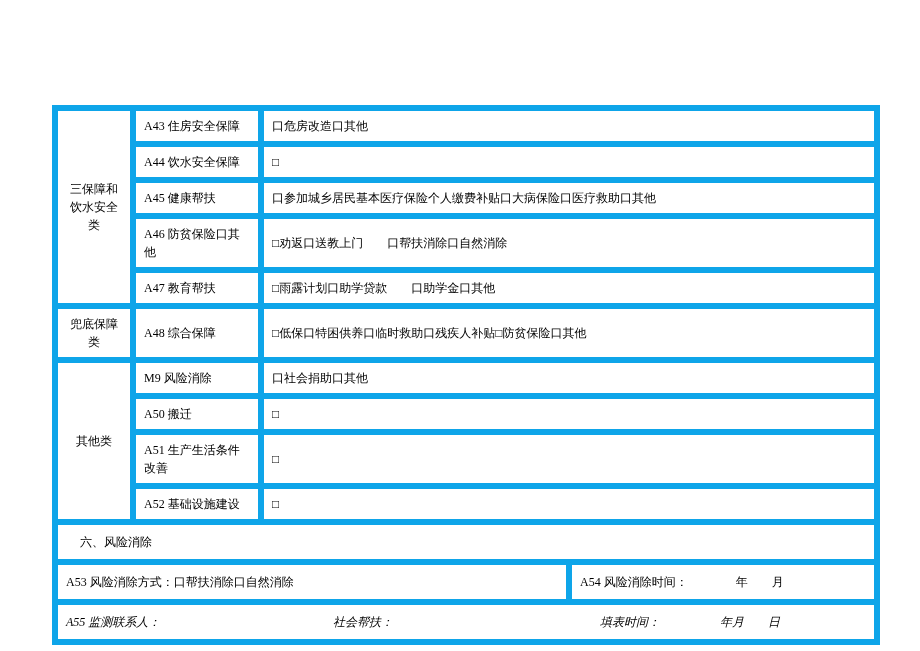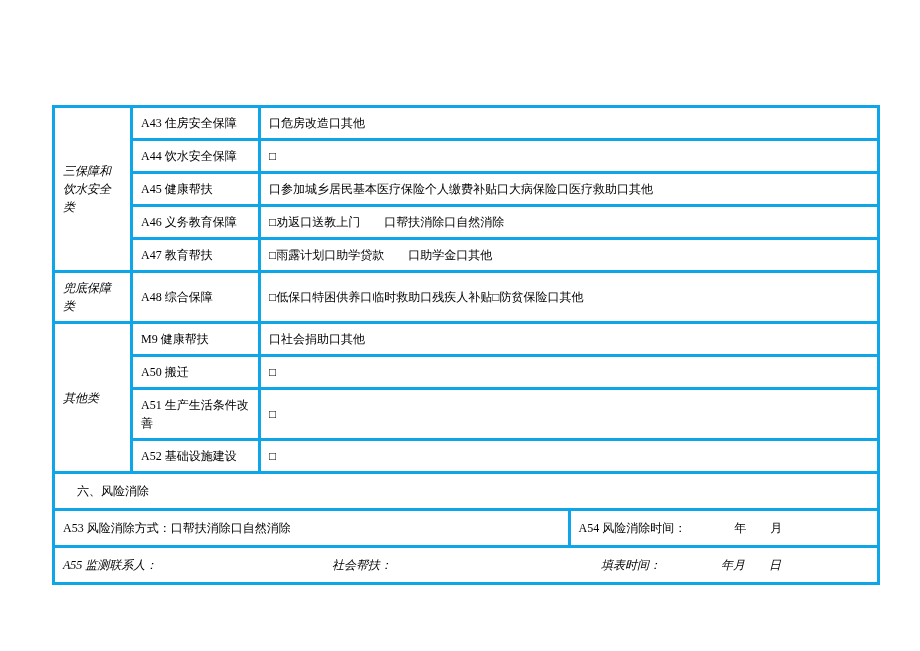--- a/index.html
+++ b/index.html
@@ -21,29 +21,29 @@
       padding-top: 105px;
       padding-left: 52px;
       padding-right: 40px;
     }
     table {
       border-collapse: collapse;
       width: 100%;
       table-layout: fixed;
     }
     td {
-      border: 3px solid #0ea5e9;
+      border: 6px solid #0ea5e9;
       padding: 6px 8px;
       vertical-align: middle;
       font-size: 12px;
       line-height: 1.5;
     }
     .col1 {
       width: 78px;
-      font-style: italic;
+      text-align: center;
     }
     .col2 {
       width: 128px;
     }
     .col3 {
       width: auto;
     }
     .section-row td {
       padding: 8px 22px;
     }
@@ -68,35 +68,35 @@
     </tr>
     <tr>
       <td class="col2">A44 饮水安全保障</td>
       <td class="col3" colspan="2">□</td>
     </tr>
     <tr>
       <td class="col2">A45 健康帮扶</td>
       <td class="col3" colspan="2">口参加城乡居民基本医疗保险个人缴费补贴口大病保险口医疗救助口其他</td>
     </tr>
     <tr>
-      <td class="col2">A46 义务教育保障</td>
+      <td class="col2">A46 防贫保险口其他</td>
       <td class="col3" colspan="2">□劝返口送教上门　　口帮扶消除口自然消除</td>
     </tr>
     <tr>
       <td class="col2">A47 教育帮扶</td>
       <td class="col3" colspan="2">□雨露计划口助学贷款　　口助学金口其他</td>
     </tr>
     <tr>
       <td class="col1">兜底保障类</td>
       <td class="col2">A48 综合保障</td>
       <td class="col3" colspan="2">□低保口特困供养口临时救助口残疾人补贴□防贫保险口其他</td>
     </tr>
     <tr>
       <td class="col1" rowspan="4">其他类</td>
-      <td class="col2">M9 健康帮扶</td>
+      <td class="col2">M9 风险消除</td>
       <td class="col3" colspan="2">口社会捐助口其他</td>
     </tr>
     <tr>
       <td class="col2">A50 搬迁</td>
       <td class="col3" colspan="2">□</td>
     </tr>
     <tr>
       <td class="col2">A51 生产生活条件改善</td>
       <td class="col3" colspan="2">□</td>
     </tr>

